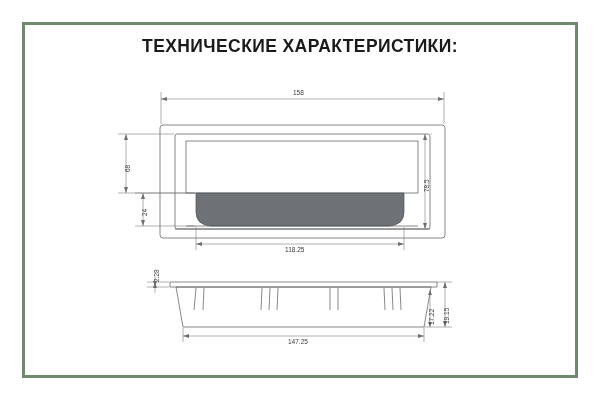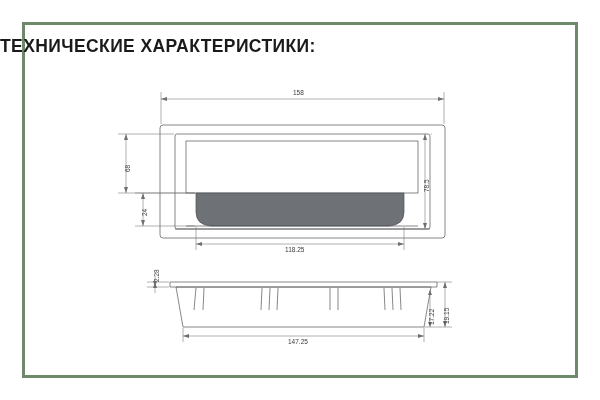--- a/index.html
+++ b/index.html
@@ -21,21 +21,21 @@
     height: 356px;
     border: 3px solid #6f8a6a;
     box-sizing: border-box;
     background: #ffffff;
   }
   .title {
     position: absolute;
     left: 0;
     right: 0;
     top: 36px;
-    text-align: left;
+    text-align: center;
     font-size: 17.5px;
     font-weight: bold;
     letter-spacing: 0.4px;
     color: #1a1a1a;
   }
   .canvas {
     position: absolute;
     left: 0;
     top: 0;
     width: 600px;

